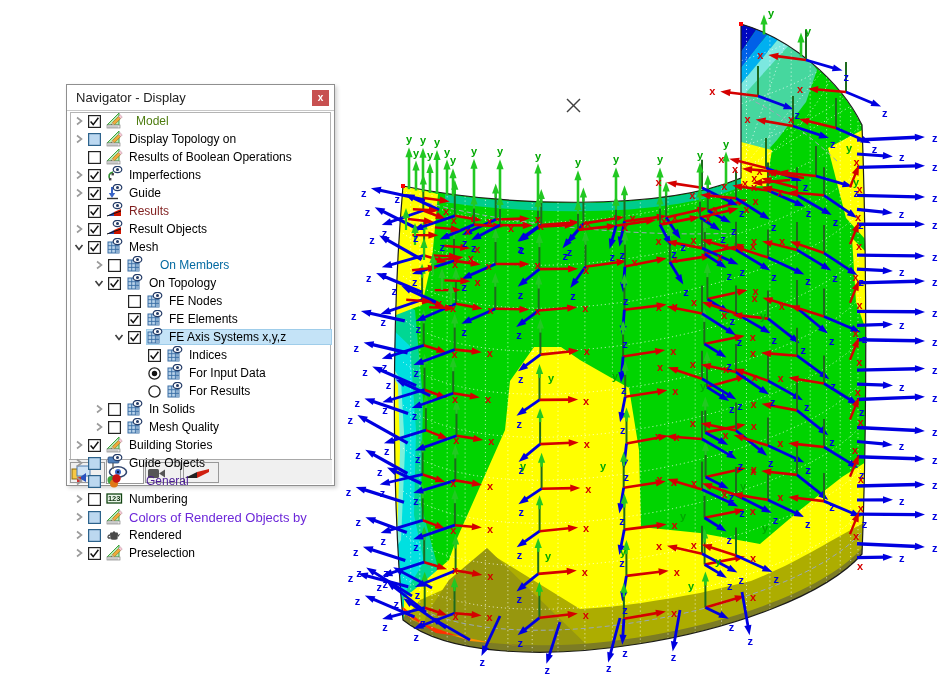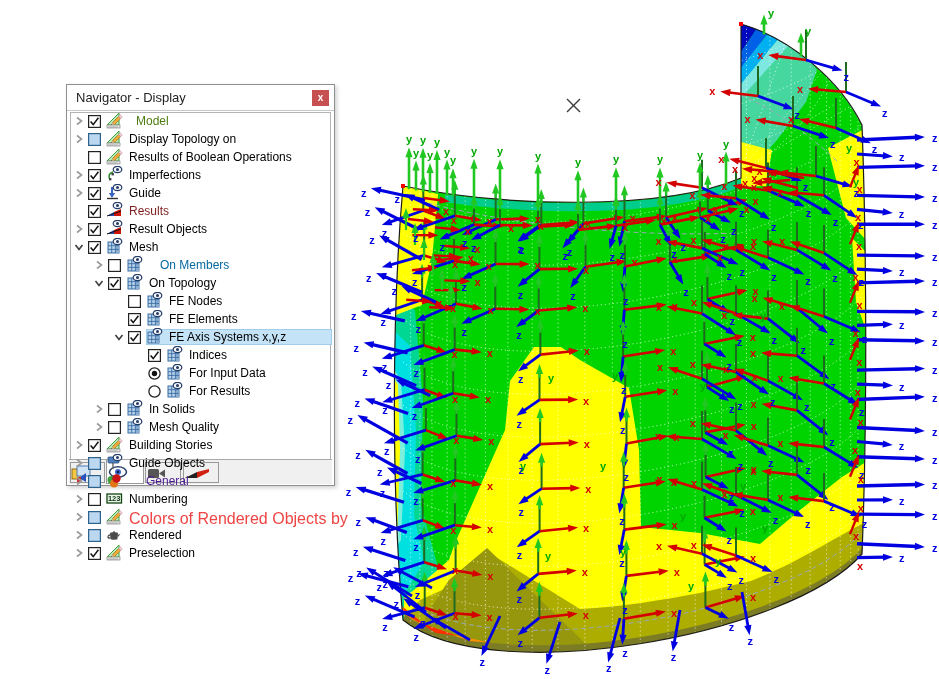--- a/index.html
+++ b/index.html
@@ -1802,21 +1802,21 @@
         <line x1="5" y1="14" x2="5" y2="16" stroke="#888" stroke-width="0.6"></line>
         <line x1="7" y1="14" x2="7" y2="16" stroke="#888" stroke-width="0.6"></line>
         <line x1="9" y1="14" x2="9" y2="16" stroke="#888" stroke-width="0.6"></line>
         <line x1="11" y1="14" x2="11" y2="16" stroke="#888" stroke-width="0.6"></line>
         <polygon points="6.5,10.5 12.5,4.5 14.6,6.6 8.6,12.6" fill="#f2a93b" stroke="#8a6a10" stroke-width="0.6"></polygon>
         <polygon points="12.5,4.5 14.2,2.8 16.3,4.9 14.6,6.6" fill="#f7c8d4" stroke="#b08898" stroke-width="0.5"></polygon>
         <polygon points="6.5,10.5 8.6,12.6 4.6,12.9" fill="#d8b088"></polygon>
         <polygon points="5.6,11.8 4.6,12.9 6.3,12.7" fill="#555"></polygon>
       </svg>
     </div>
-    <div style="position:absolute;left:129px;top:510px;font-size:16px;color:#ef4444;white-space:nowrap">Colors of Rendered Objects by</div>
+    <div style="position:absolute;left:129px;top:510px;font-size:13px;color:#6d28d9;white-space:nowrap">Colors of Rendered Objects by</div>
     <div style="position:absolute;left:74px;top:530px">
       <svg width="10" height="10">
         <polyline points="3,1.5 7.5,5 3,8.5" fill="none" stroke="#9a9a9a" stroke-width="1.6"></polyline>
       </svg>
     </div>
     <div style="position:absolute;left:88px;top:529px">
       <svg width="13" height="13">
         <rect x="0.5" y="0.5" width="12" height="12" fill="#bcd8f0" stroke="#2c628b" stroke-width="1.4"></rect>
       </svg>
     </div>

